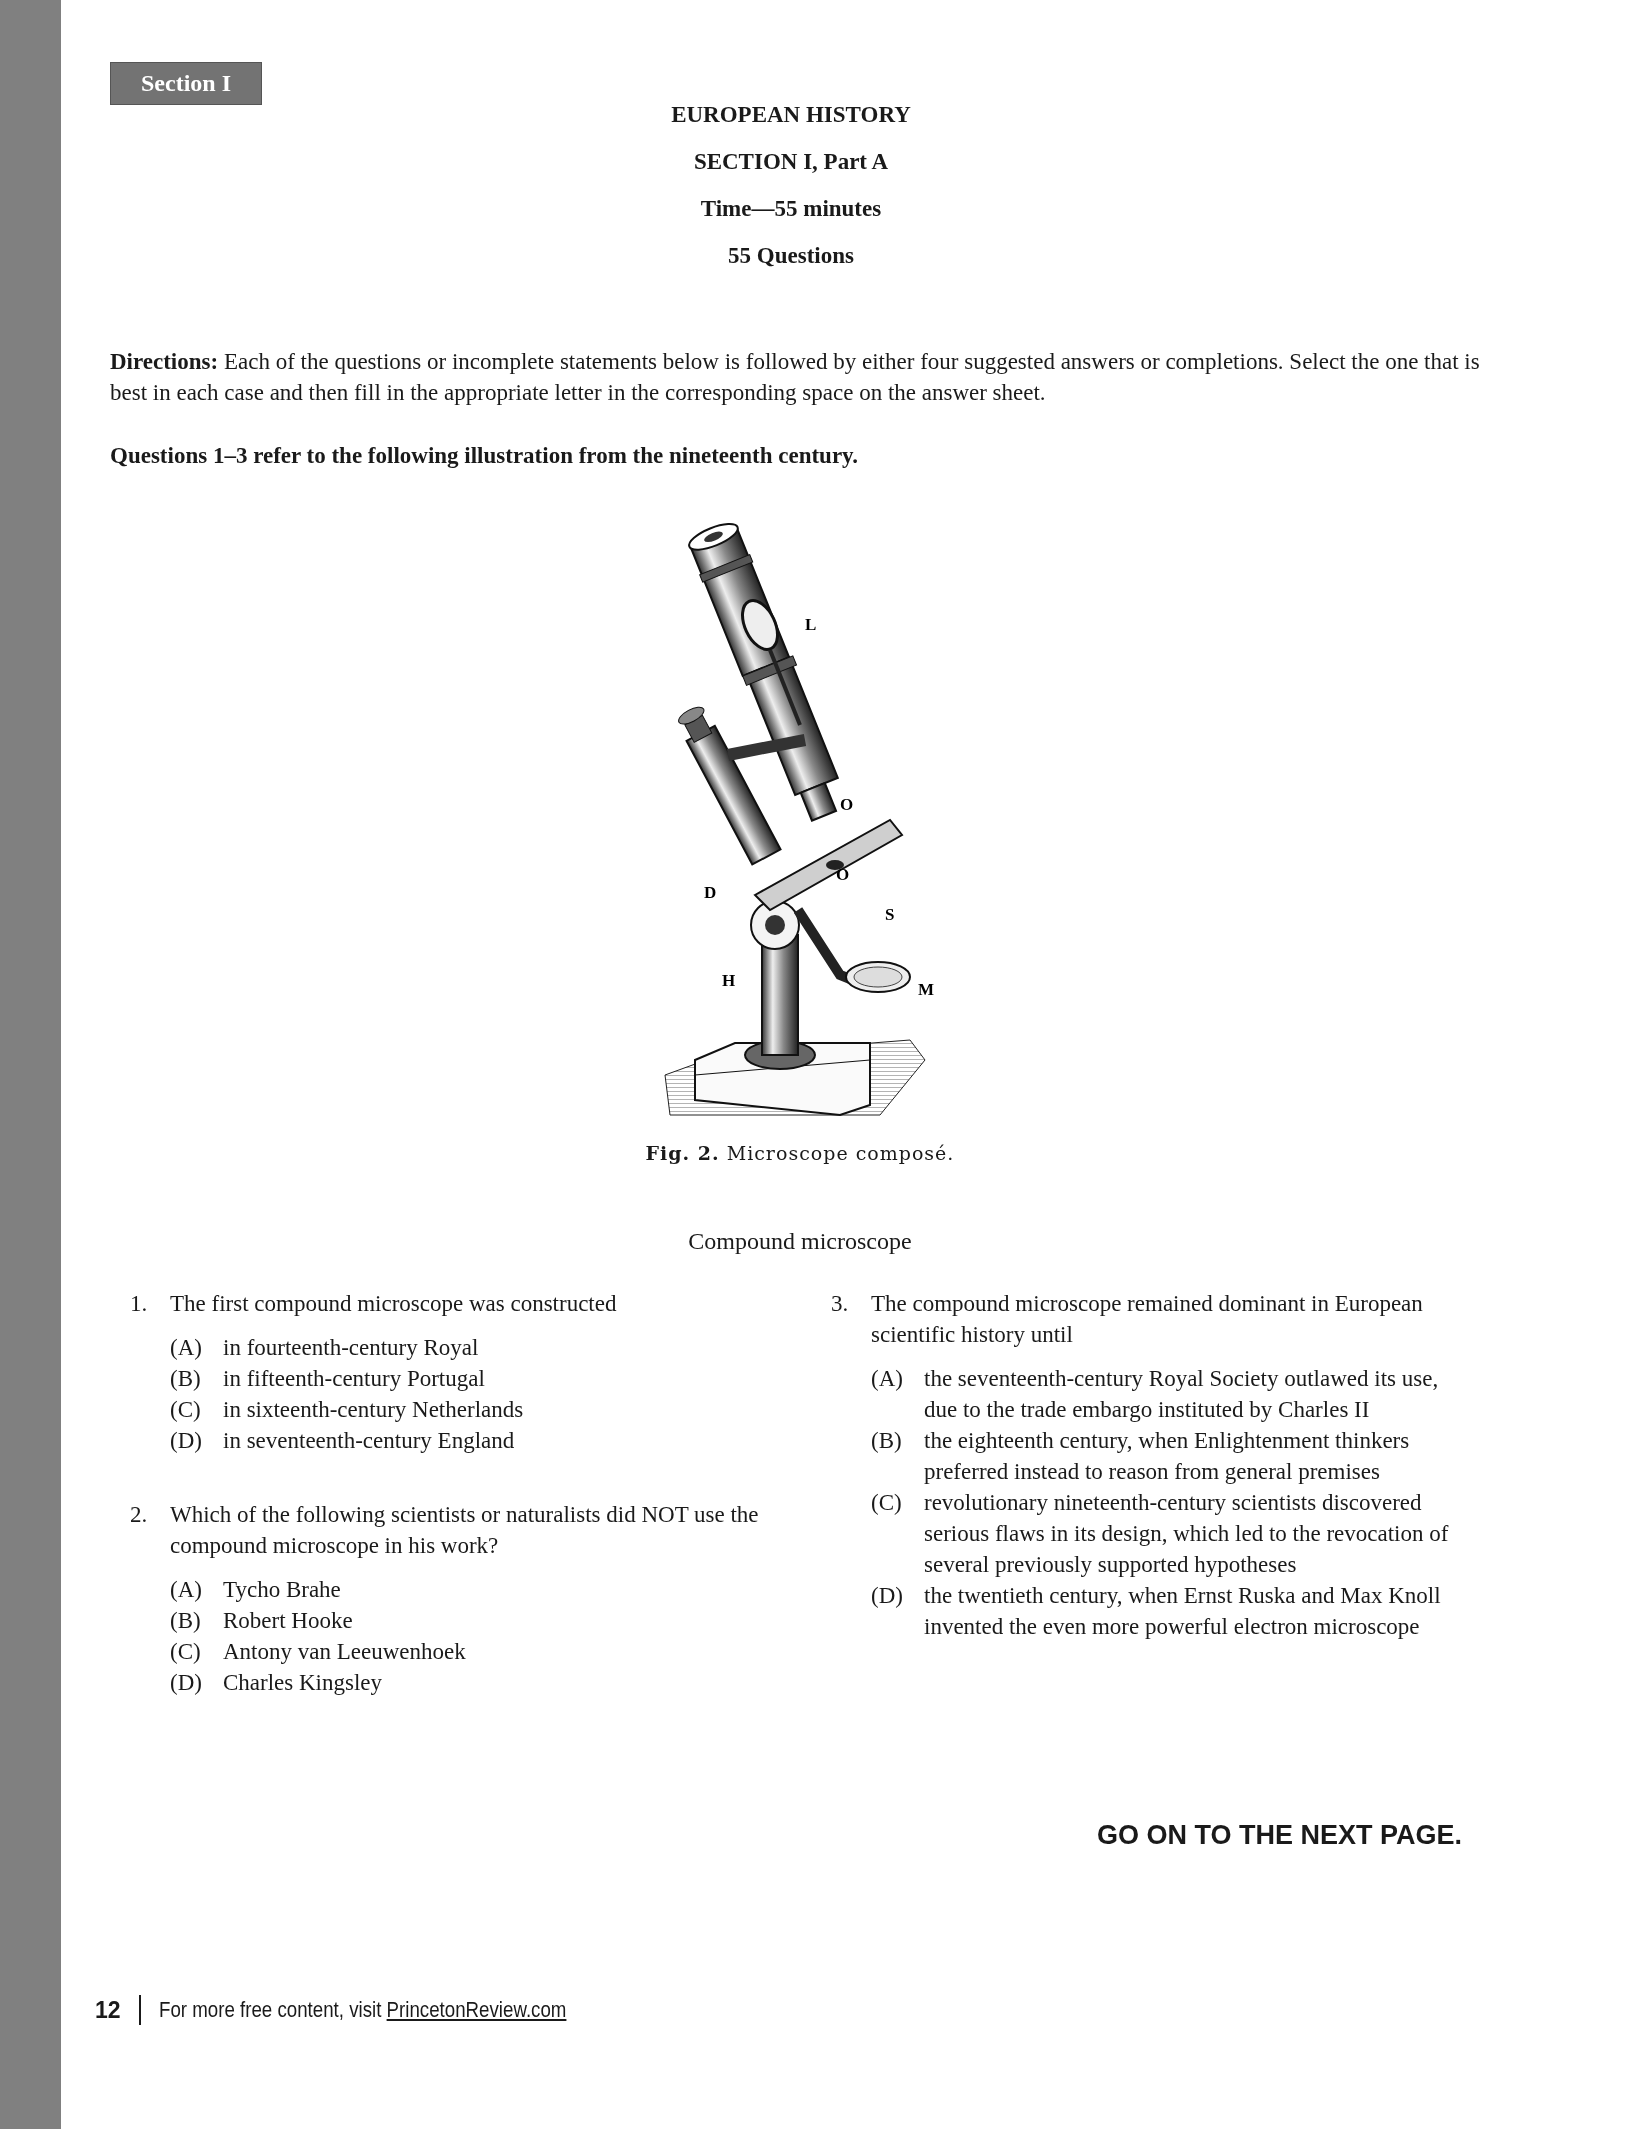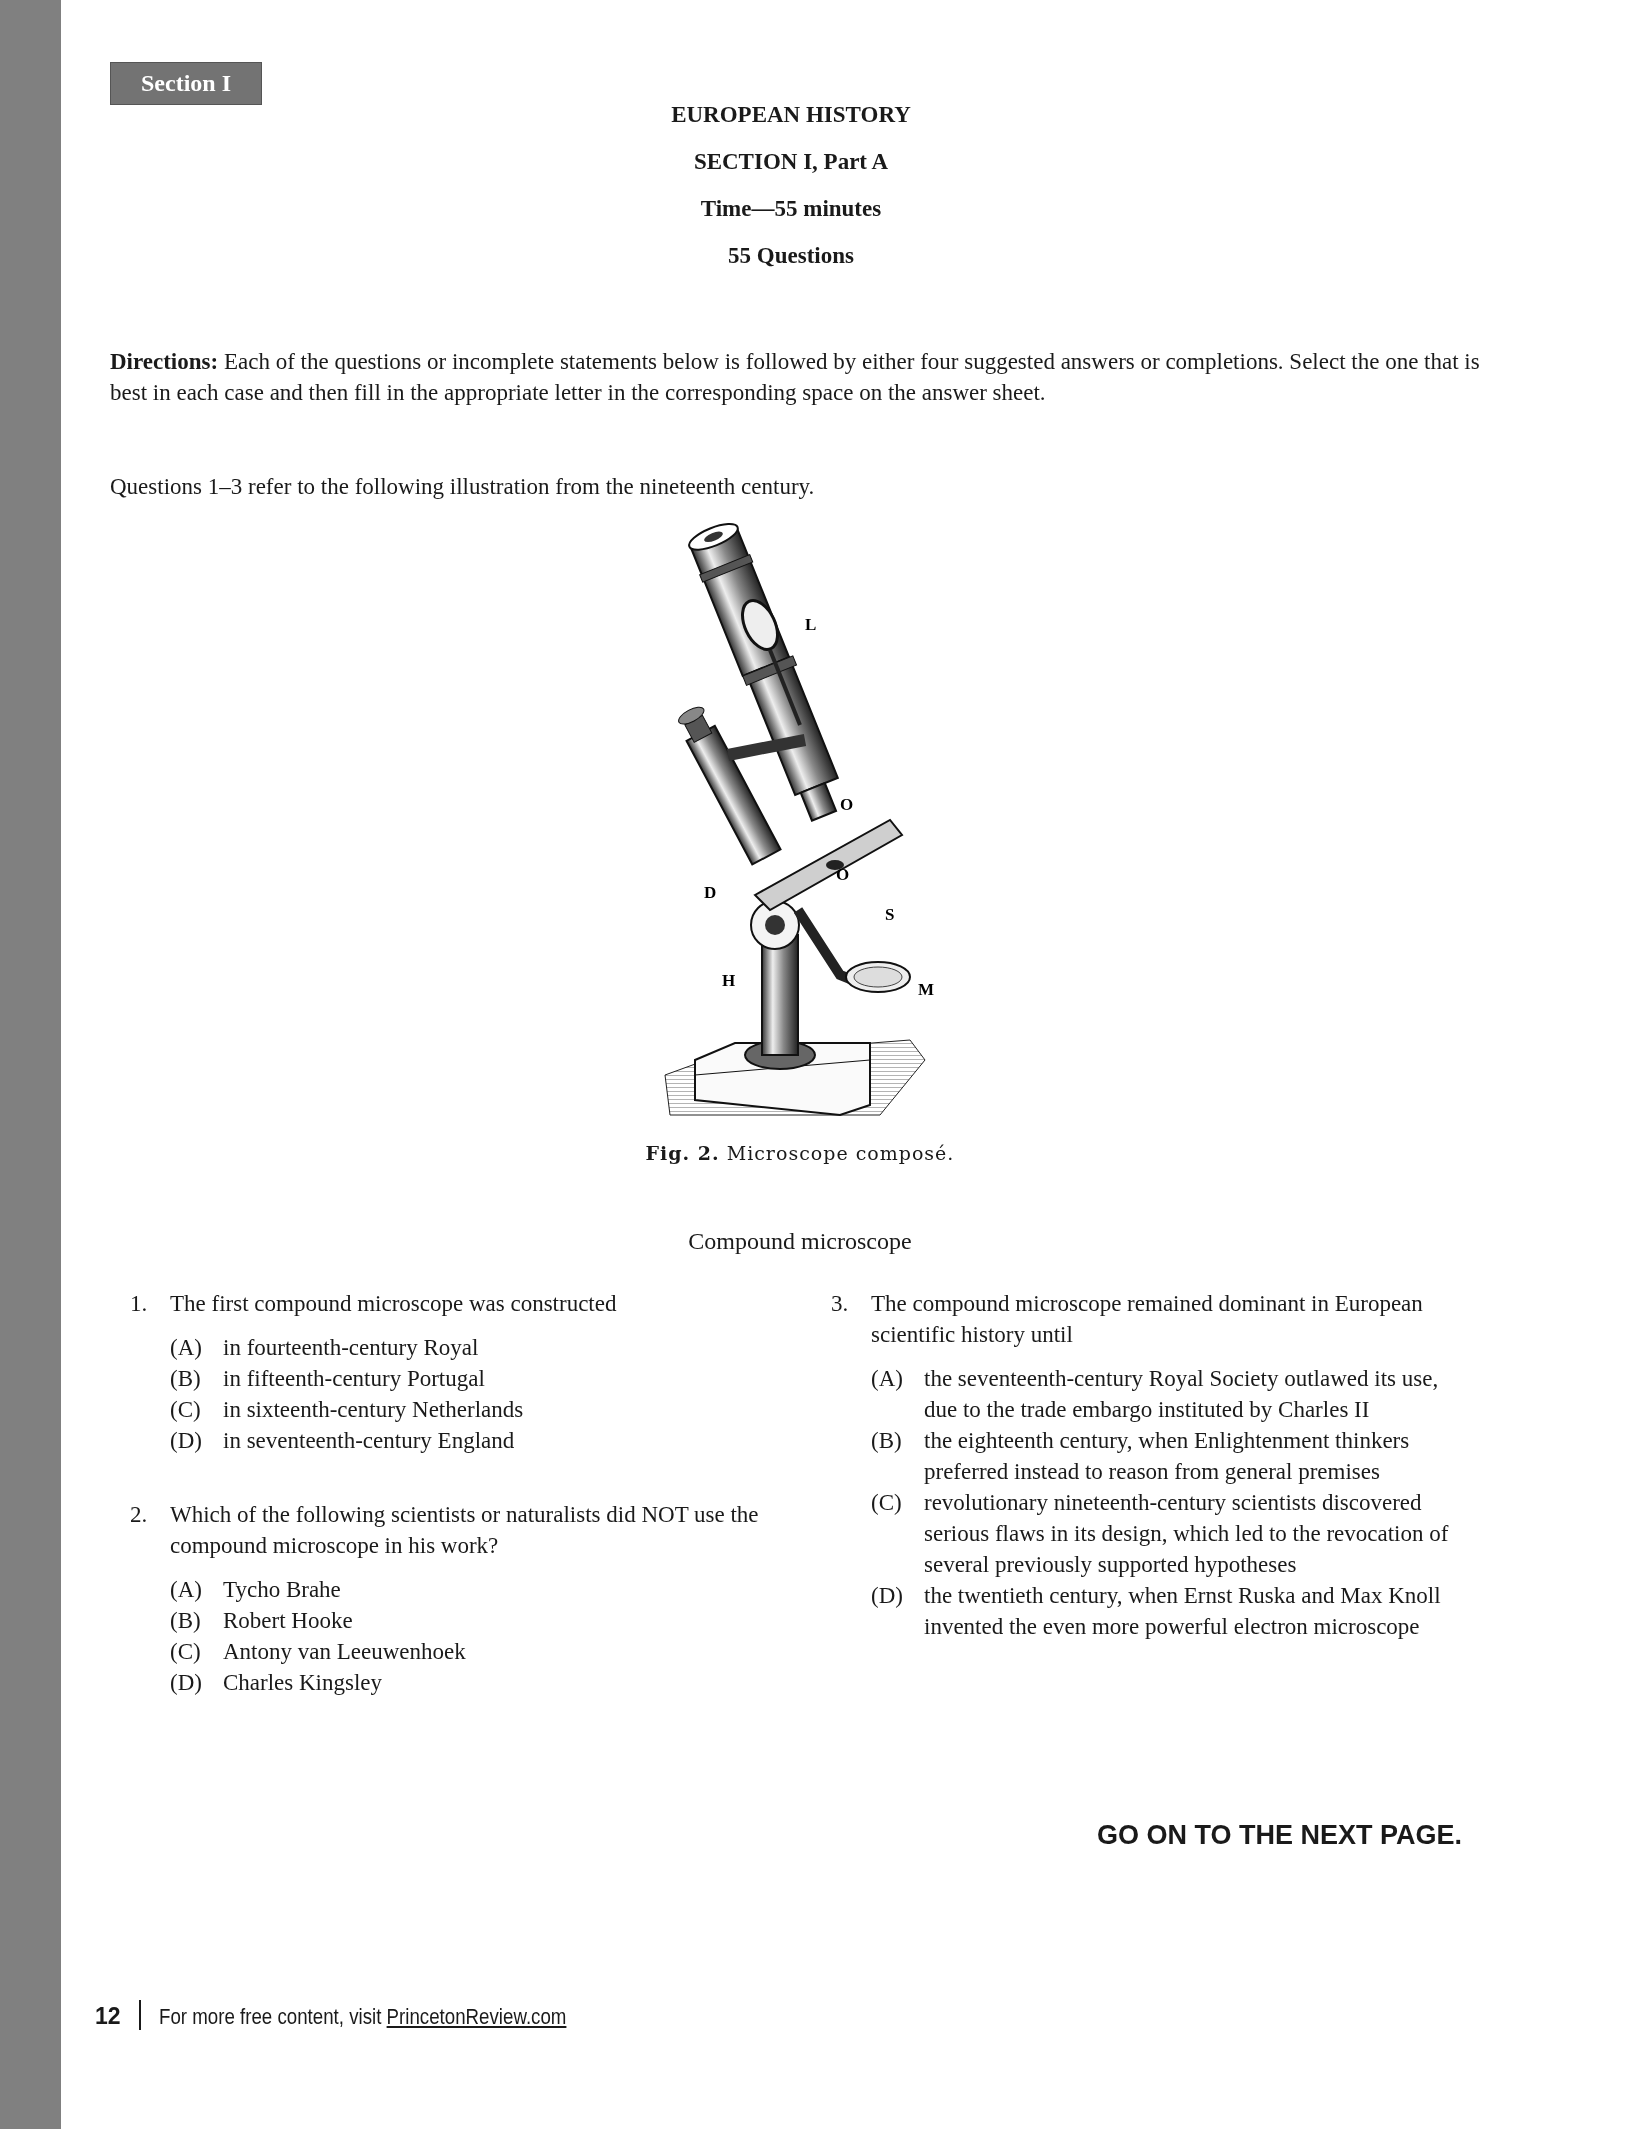--- a/index.html
+++ b/index.html
@@ -14,21 +14,21 @@
     background: #737373; color: #fff; font-weight: bold; font-size: 24px;
     display: flex; align-items: center; justify-content: center;
     border: 1px solid #555;
   }
   .header-block { position: absolute; left: 110px; width: 1362px; text-align: center; font-weight: bold; font-size: 23px; }
   .directions {
     position: absolute; left: 110px; top: 328px; width: 1380px;
     font-size: 23px; line-height: 31px; margin-top: 18px;
   }
   .directions b { font-weight: bold; }
-  .q-intro { position: absolute; left: 110px; top: 474px; font-size: 23px; font-weight: normal; }
+  .q-intro { position: absolute; left: 110px; top: 443px; font-size: 23px; font-weight: bold; }
   .figure { position: absolute; left: 640px; top: 515px; width: 300px; height: 640px; }
   .fig-caption {
     position: absolute; left: 600px; top: 1142px; width: 400px; text-align: center;
     font-family: "DejaVu Serif", serif; font-size: 19px; letter-spacing: 1px;
   }
   .fig-caption b { font-weight: bold; }
   .fig-subcaption { position: absolute; left: 600px; top: 1228px; width: 400px; text-align: center; font-size: 24px; }
   .question { position: absolute; font-size: 23px; line-height: 31px; width: 680px; }
   .q-stem { display: flex; }
   .q-num { width: 40px; flex: none; }
@@ -36,21 +36,21 @@
   .options { margin-top: 13px; margin-left: 40px; }
   .option { display: flex; }
   .opt-letter { width: 53px; flex: none; }
   .opt-text { flex: 1; }
   .go-on {
     position: absolute; left: 1000px; top: 1820px; width: 462px; text-align: right;
     font-family: "Liberation Sans", "DejaVu Sans", sans-serif; font-weight: bold; font-size: 27px;
   }
   .footer {
     position: absolute; left: 95px; top: 1990px; height: 40px;
-    display: flex; align-items: flex-end;
+    display: flex; align-items: center;
     font-family: "Liberation Sans", "DejaVu Sans", sans-serif; font-size: 22px;
   }
   .page-num { font-weight: bold; font-size: 23px; }
   .footer-divider { width: 2px; height: 30px; background: #1a1a1a; margin: 0 18px; }
   .footer-text { color: #1a1a1a; transform: scaleX(0.85); transform-origin: left center; }
   .footer-link { text-decoration: underline; color: #1a1a1a; }
   .lbl { font-family: "Liberation Serif", serif; font-weight: bold; font-size: 17px; }
 </style>
 </head>
 <body>

